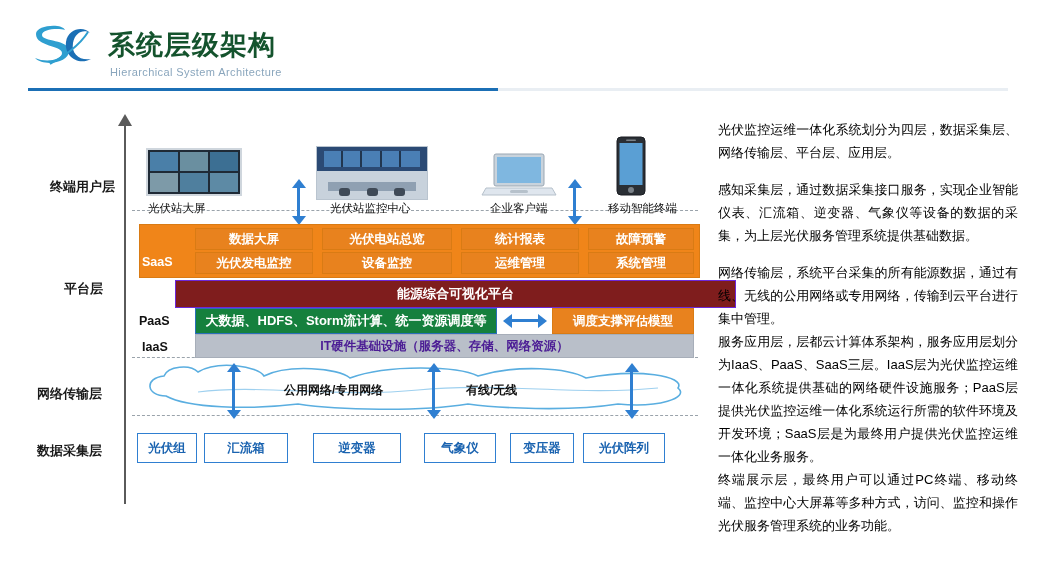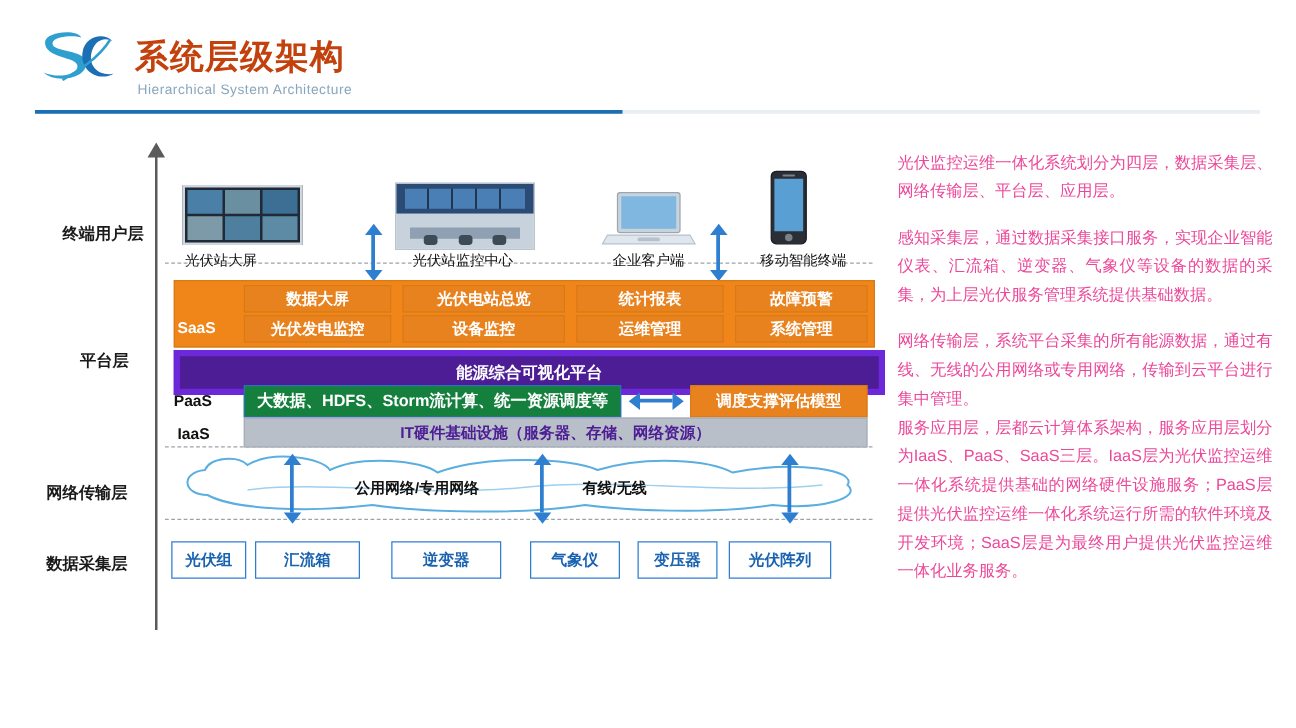--- a/index.html
+++ b/index.html
@@ -10,21 +10,21 @@
     color:#222;
     overflow:hidden;
     position:relative;
   }
   
   .header{position:absolute;left:0;top:0;width:1037px;height:86px;}
   .logo{position:absolute;left:28px;top:20px;width:72px;height:52px;}
   .logo svg{display:block;}
   .title-cn{
     position:absolute;left:108px;top:27px;
-    font-size:27px;font-weight:bold;color:#c2410c;letter-spacing:1px;
+    font-size:27px;font-weight:bold;color:#14532d;letter-spacing:1px;
   }
   .title-en{
     position:absolute;left:110px;top:66px;
     font-size:11px;color:#8aa6bd;letter-spacing:.4px;
   }
   .rule{position:absolute;left:28px;top:88px;width:980px;height:3px;background:#e9eef3;}
   .rule-accent{position:absolute;left:28px;top:88px;width:470px;height:3px;background:#1b6fb5;}
 
   
   .diagram{position:absolute;left:0;top:100px;width:700px;height:470px;}
@@ -47,24 +47,25 @@
   .obox{
     position:absolute;background:#e8821e;color:#fff;
     font-size:12.5px;font-weight:bold;
     display:flex;align-items:center;justify-content:center;
     border:1px solid #d97b14;
   }
   .oband{
     position:absolute;background:#f08519;border:1px solid #d97b14;
   }
   .platform-wide{
-    position:absolute;background:#4c1d95;color:#fff;
+    position:absolute;background:#7f1d1d;color:#fff;
     font-size:13px;font-weight:bold;
     display:flex;align-items:center;justify-content:center;
-    border:5px solid #6d28d9;
+    border:1px solid #6d28d9;
+    margin-left:36px;
   }
   
   .bbox{
     position:absolute;background:#15803d;color:#fff;
     font-size:13px;font-weight:bold;
     display:flex;align-items:center;justify-content:center;
     border:1px solid #2a6fb8;
   }
   .gbox{
     position:absolute;background:#b9bfc9;color:#4c1d95;
@@ -117,21 +118,21 @@
     border-top:7px solid transparent;border-bottom:7px solid transparent;
   }
   .harrow:before{left:-9px;border-right:9px solid #2f7fd1;}
   .harrow:after{right:-9px;border-left:9px solid #2f7fd1;}
 
   .cloud-label{position:absolute;font-size:12px;font-weight:bold;color:#111;white-space:nowrap;}
 
   
   .sidetext{
     position:absolute;left:718px;top:118px;width:300px;
-    font-size:13px;line-height:23px;color:#ec4899;
+    font-size:13px;line-height:23px;color:#000000;
   }
   .sidetext p{margin:0 0 14px 0;text-align:justify;}
   .sidetext p.tight{margin-bottom:0;}
 </style>
 </head>
 <body>
 
 <div class="header">
   <div class="logo">
     <svg width="72" height="52" viewBox="0 0 72 52">
@@ -247,13 +248,14 @@
   <div class="wbox" style="left:424px;top:333px;width:70px;height:28px;">气象仪</div>
   <div class="wbox" style="left:510px;top:333px;width:62px;height:28px;">变压器</div>
   <div class="wbox" style="left:583px;top:333px;width:80px;height:28px;">光伏阵列</div>
 </div>
 
 <div class="sidetext">
   <p>光伏监控运维一体化系统划分为四层，数据采集层、网络传输层、平台层、应用层。</p>
   <p>感知采集层，通过数据采集接口服务，实现企业智能仪表、汇流箱、逆变器、气象仪等设备的数据的采集，为上层光伏服务管理系统提供基础数据。</p>
   <p class="tight">网络传输层，系统平台采集的所有能源数据，通过有线、无线的公用网络或专用网络，传输到云平台进行集中管理。</p>
   <p class="tight">服务应用层，层都云计算体系架构，服务应用层划分为IaaS、PaaS、SaaS三层。IaaS层为光伏监控运维一体化系统提供基础的网络硬件设施服务；PaaS层提供光伏监控运维一体化系统运行所需的软件环境及开发环境；SaaS层是为最终用户提供光伏监控运维一体化业务服务。</p>
+  <p class="tight">终端展示层，最终用户可以通过PC终端、移动终端、监控中心大屏幕等多种方式，访问、监控和操作光伏服务管理系统的业务功能。</p>
 </div>
 
 </body></html>

